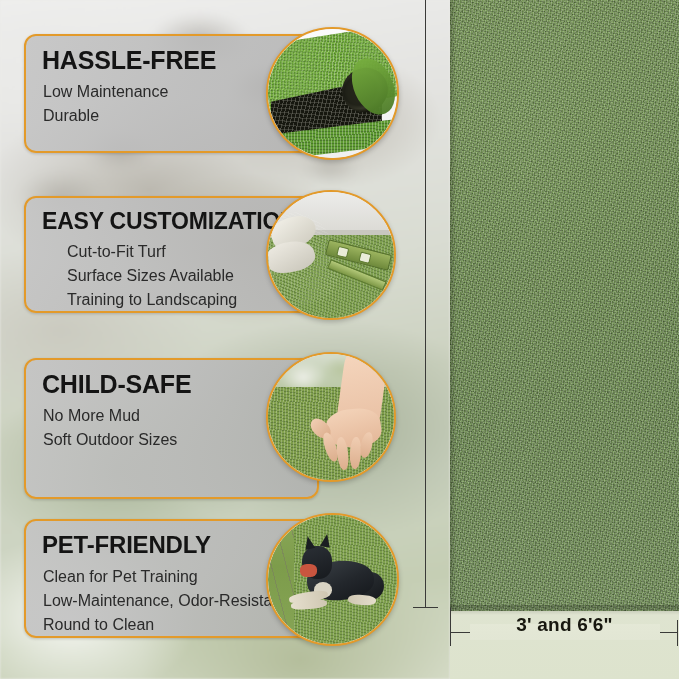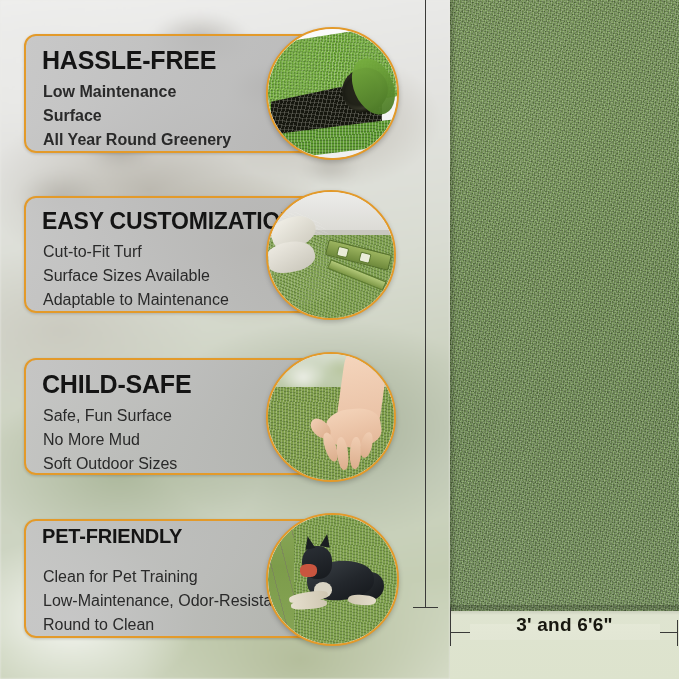--- a/index.html
+++ b/index.html
@@ -337,65 +337,63 @@
   <div class="hdim-line"></div>
   <div class="hdim-cap-l"></div>
   <div class="hdim-cap-r"></div>
   <div class="avail-mask"></div>
   <div class="avail">
     <span class="l2">3' and 6'6"</span>
   </div>
 
   <div class="card card-left" style="top:34px;height:119px;width:295px;">
     <div class="title" style="top:10px;font-size:25px;">HASSLE-FREE</div>
-    <div class="lines" style="top:44px;font-size:16px;line-height:24px;font-weight:bold;">
+    <div class="lines" style="top:44px;font-size:16px;line-height:24px;">
       <div>Low Maintenance</div>
-      <div>Surface</div>
-      <div>All Year Round Greenery</div>
+      <div>Durable</div>
     </div>
   </div>
   <div class="circle" style="left:266px;top:27px;width:133px;height:133px;">
     <div class="c-inner">
       <div class="img-roll">
         <div class="grass-top"></div>
         <div class="backing"></div>
         <div class="roll-curl"></div>
         <div class="curl-grass"></div>
         <div class="grass-fringe"></div>
       </div>
     </div>
   </div>
 
   <div class="card card-left" style="top:196px;height:117px;width:295px;">
     <div class="title" style="top:10px;font-size:23px;">EASY CUSTOMIZATION</div>
-    <div class="lines" style="top:42px;font-size:16px;line-height:24px;">
+    <div class="lines" style="top:42px;font-size:16px;line-height:24px;margin-left:24px;">
       <div>Cut-to-Fit Turf</div>
       <div>Surface Sizes Available</div>
-      <div>Adaptable to Maintenance</div>
+      <div>Training to Landscaping</div>
     </div>
   </div>
   <div class="circle" style="left:266px;top:190px;width:130px;height:130px;">
     <div class="c-inner">
       <div class="img-custom">
         <div class="wall"></div>
         <div class="baseboard"></div>
         <div class="turf-floor"></div>
         <div class="roll"></div>
         <div class="glove1"></div>
         <div class="glove2"></div>
         <div class="level"></div>
         <div class="ruler"></div>
       </div>
     </div>
   </div>
 
-  <div class="card card-left" style="top:358px;height:117px;width:295px;">
+  <div class="card card-left" style="top:358px;height:141px;width:295px;">
     <div class="title" style="top:10px;font-size:25px;">CHILD-SAFE</div>
     <div class="lines" style="top:44px;font-size:16px;line-height:24px;">
-      <div>Safe, Fun Surface</div>
       <div>No More Mud</div>
       <div>Soft Outdoor Sizes</div>
     </div>
   </div>
   <div class="circle" style="left:266px;top:352px;width:130px;height:130px;">
     <div class="c-inner">
       <div class="img-child">
         <div class="bg-blur"></div>
         <div class="lawn"></div>
         <div class="arm"></div>
@@ -403,21 +401,21 @@
         <div class="fg thumb"></div>
         <div class="fg f1"></div>
         <div class="fg f2"></div>
         <div class="fg f3"></div>
         <div class="fg f4"></div>
       </div>
     </div>
   </div>
 
   <div class="card card-left" style="top:519px;height:119px;width:295px;">
-    <div class="title" style="top:4px;font-size:20px;">PET-FRIENDLY</div>
+    <div class="title" style="top:10px;font-size:24px;">PET-FRIENDLY</div>
     <div class="lines" style="top:44px;font-size:16px;line-height:24px;">
       <div>Clean for Pet Training</div>
       <div>Low-Maintenance, Odor-Resistant</div>
       <div>Round to Clean</div>
     </div>
   </div>
   <div class="circle" style="left:266px;top:513px;width:133px;height:133px;">
     <div class="c-inner">
       <div class="img-pet">
         <div class="path"></div>

